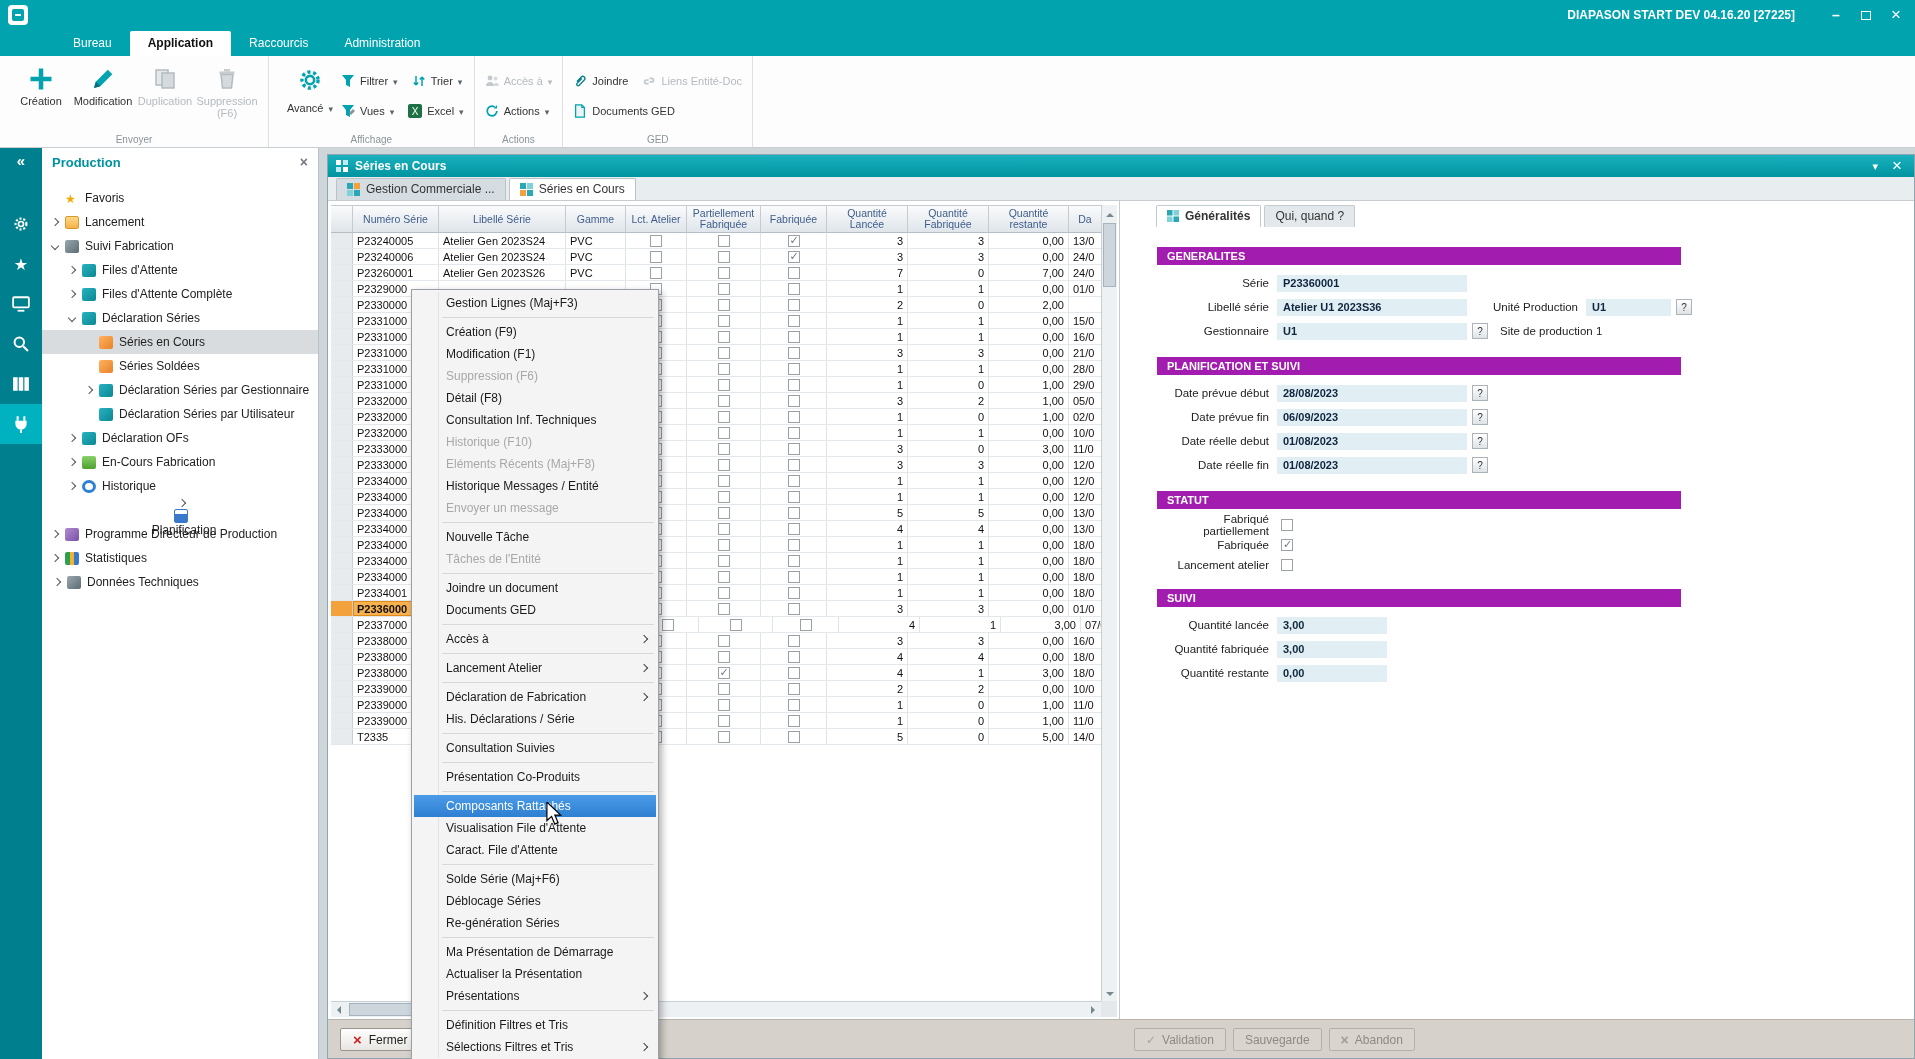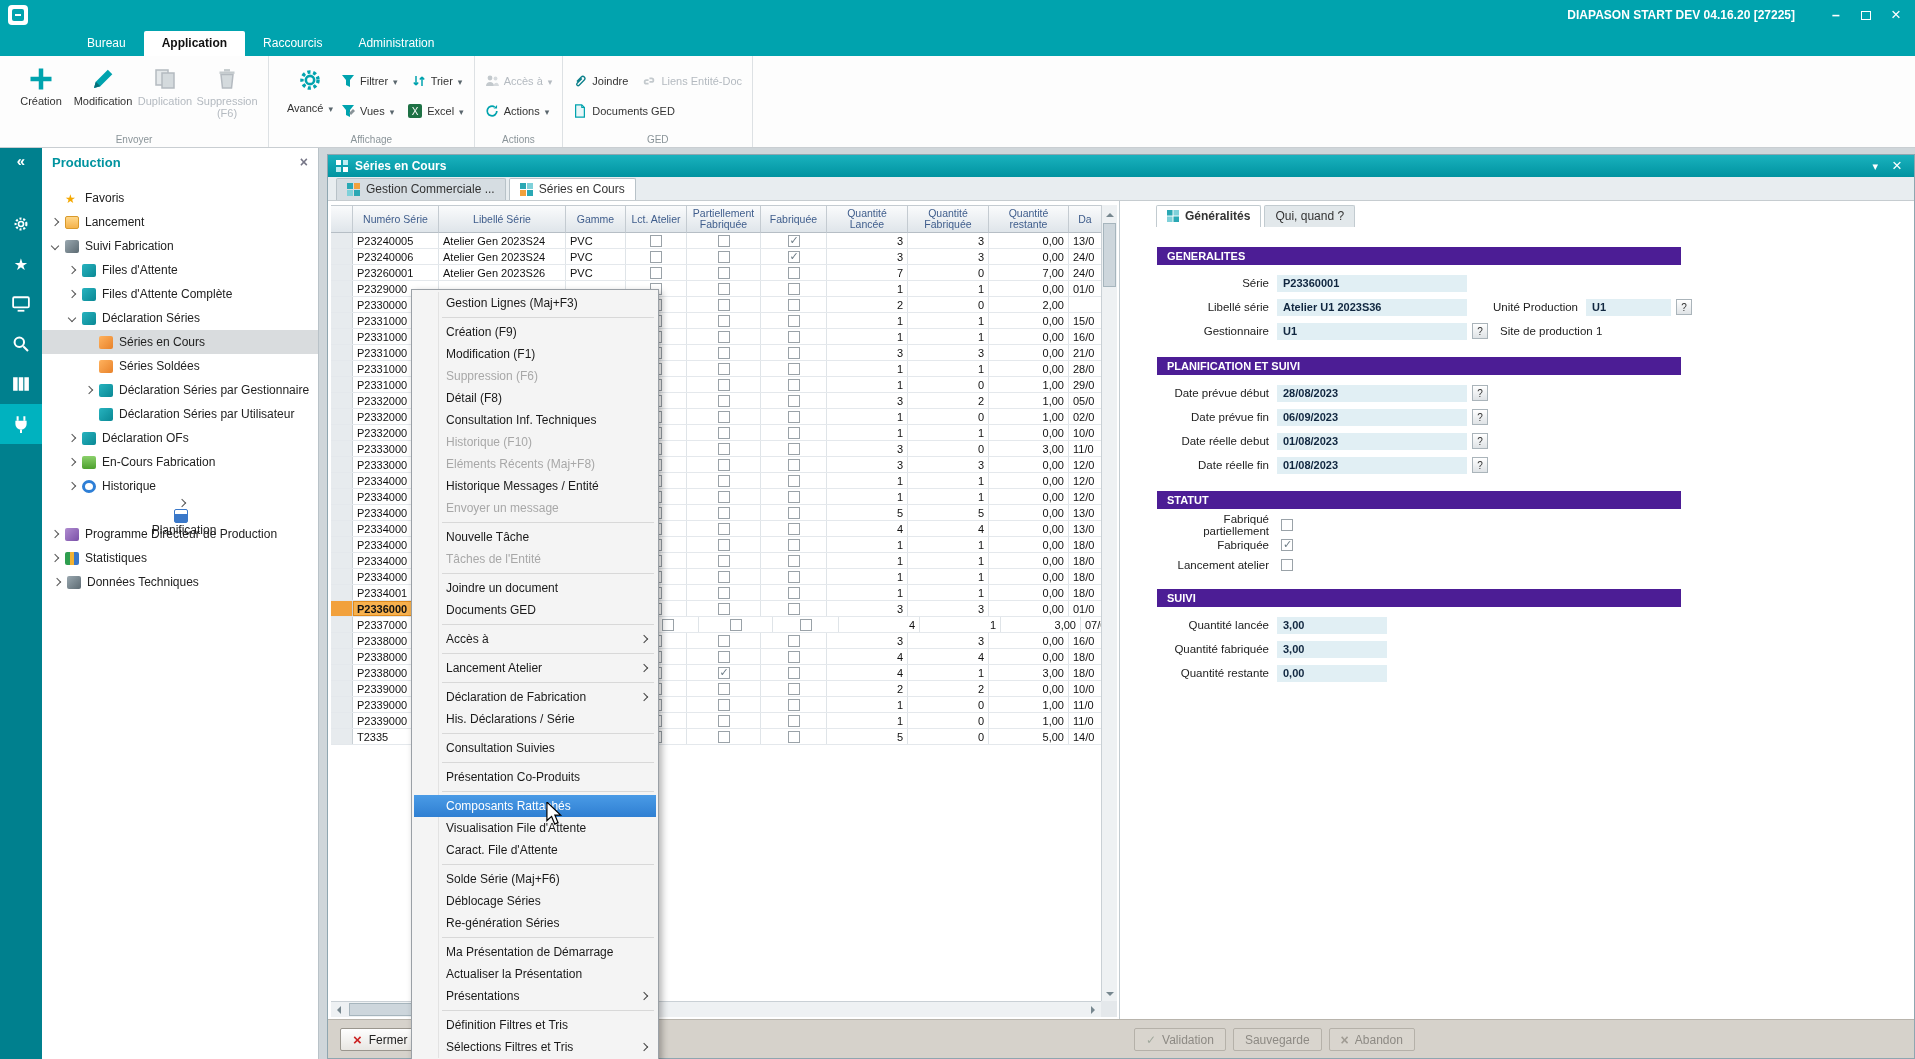--- a/index.html
+++ b/index.html
@@ -12,21 +12,21 @@
   .tb-logo::before { content: ""; position: absolute; left: 4px; top: 4px; width: 12px; height: 12px; background: #00a3ae; border-radius: 2px; }
   .tb-logo::after { content: ""; position: absolute; left: 7px; top: 9px; width: 6px; height: 2px; background: #fff; }
   .tb-title { position: absolute; right: 120px; top: 8px; color: #fff; font-size: 12px; font-weight: bold; }
   .tb-controls { position: absolute; right: 4px; top: 0; height: 30px; display: flex; align-items: center; }
   .tbc { width: 30px; height: 26px; display: flex; align-items: center; justify-content: center; color: #fff; font-size: 14px; }
   .g-min::before { content: "\2013"; font-weight: bold; }
   .g-max { width: 10px; height: 9px; border: 1.5px solid #fff; display: inline-block; }
   .g-close::before { content: "\00D7"; font-size: 17px; }
 
   
-  .menubar { position: absolute; left: 0; top: 30px; right: 0; height: 26px; background: #00a3ae; display: flex; align-items: flex-end; padding-left: 69px; }
+  .menubar { position: absolute; left: 0; top: 30px; right: 0; height: 26px; background: #00a3ae; display: flex; align-items: flex-end; padding-left: 55px; }
   .menu-tab { color: #fff; font-size: 12px; padding: 5px 18px 6px; }
   .menu-tab.active { background: #fff; color: #111; font-weight: bold; border-radius: 2px 2px 0 0; }
 
   
   .ribbon { position: absolute; left: 0; top: 56px; right: 0; height: 92px; background: #fdfdfd; border-bottom: 1px solid #c9ced2; display: flex; }
   .rgroup { position: relative; border-right: 1px solid #dde1e4; padding: 4px 10px 16px; }
   .rgroup-label { position: absolute; bottom: 2px; left: 0; right: 0; text-align: center; font-size: 10px; color: #8a9499; }
   .rgroup-body { display: flex; height: 100%; }
   .rb-big { width: 62px; display: flex; flex-direction: column; align-items: center; gap: 4px; font-size: 11px; color: #333; padding-top: 7px; }
   .rb-big.disabled, .rb-sm.disabled { color: #b4bac0; }
@@ -106,21 +106,21 @@
   .tri.down { border-top-color: #77878f; bottom: 1px; left: 4px; }
   .tri.left { border-right-color: #77878f; left: 2px; top: 4px; }
   .tri.right { border-left-color: #77878f; right: 2px; top: 4px; }
 
   
   .details { position: absolute; left: 791px; top: 0; right: 0; bottom: 0; background: #fff; border-left: 1px solid #c3ccd1; }
   .dtabs { display: flex; padding-left: 36px; padding-top: 4px; align-items: flex-end; }
   .dtab { display: flex; gap: 6px; align-items: center; font-size: 12px; padding: 3px 10px 4px; background: #e2e8eb; border: 1px solid #c2cbd0; border-bottom: none; color: #333; margin-right: 3px; border-radius: 2px 2px 0 0; }
   .dtab.active { background: #fff; font-weight: bold; }
   .dform { padding: 6px 0 0 37px; font-size: 11.5px; }
-  .dbar { width: 524px; height: 18px; background: #4c1d95; color: #fff; font-weight: bold; font-size: 11px; display: flex; align-items: center; padding-left: 10px; margin: 14px 0 6px; }
+  .dbar { width: 524px; height: 18px; background: #a21caf; color: #fff; font-weight: bold; font-size: 11px; display: flex; align-items: center; padding-left: 10px; margin: 14px 0 6px; }
   .frow { height: 24px; display: flex; align-items: center; }
   .flabel { width: 112px; text-align: right; margin-right: 8px; color: #222; flex: 0 0 112px; }
   .flabel2 { margin-left: 26px; margin-right: 8px; color: #222; }
   .field { background: #e1eff4; height: 17px; display: inline-flex; align-items: center; padding: 0 6px; font-weight: bold; color: #10263f; font-size: 11px; }
   .w190 { width: 190px; } .w85 { width: 85px; } .w110 { width: 110px; }
   .qbtn { width: 16px; height: 16px; margin-left: 5px; background: linear-gradient(#ffffff, #dfe3e6); border: 1px solid #aab4ba; font-size: 10px; display: inline-flex; align-items: center; justify-content: center; color: #333; }
   .site-label { margin-left: 12px; color: #222; }
   .crow { height: 20px; display: flex; align-items: center; }
   .crow .cb { margin-left: 4px; }
 

